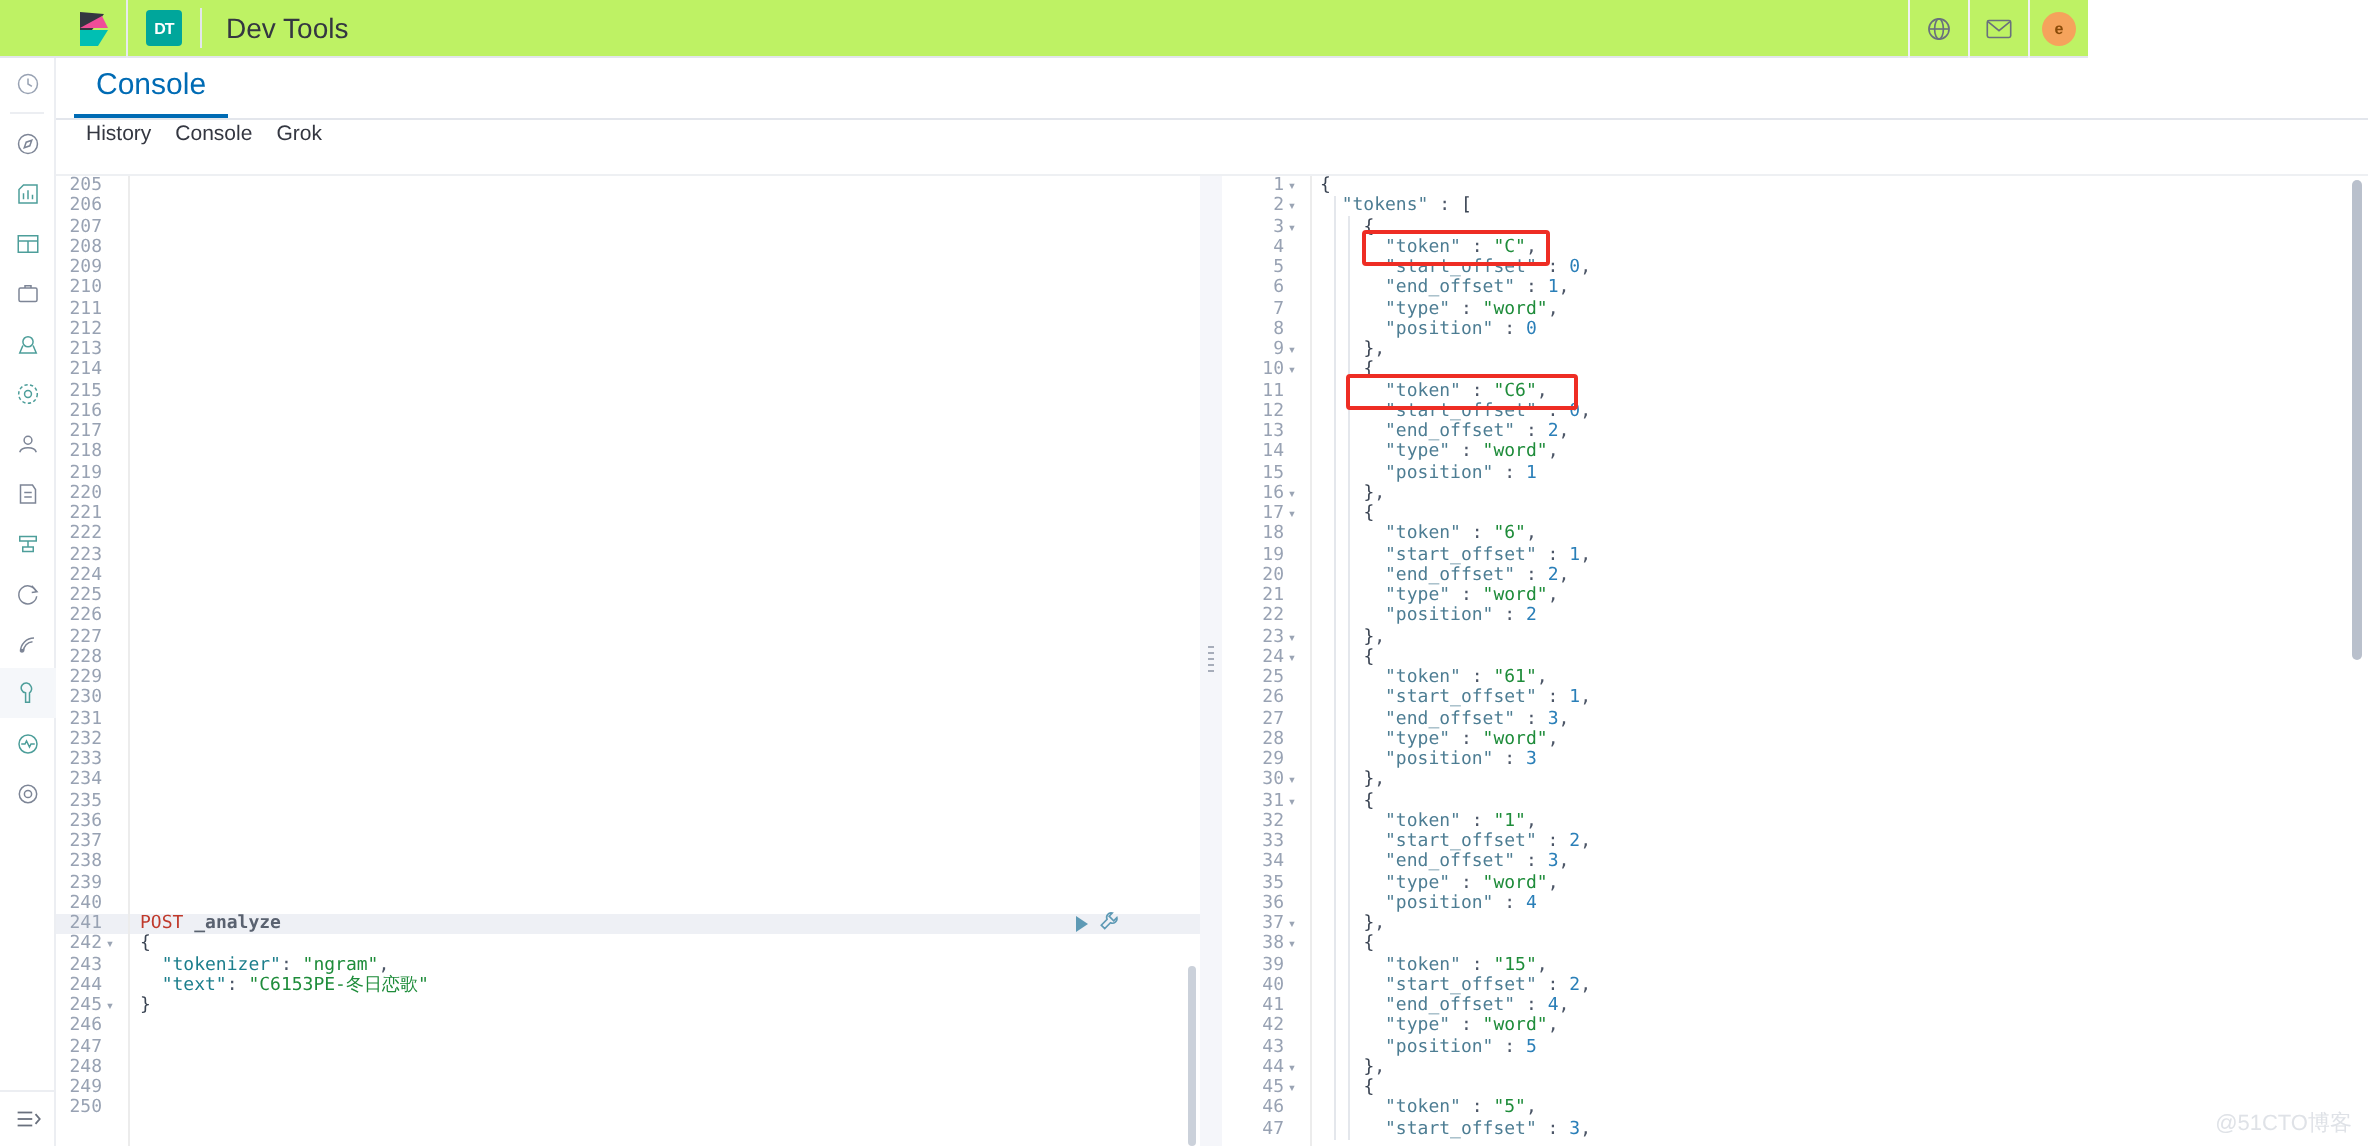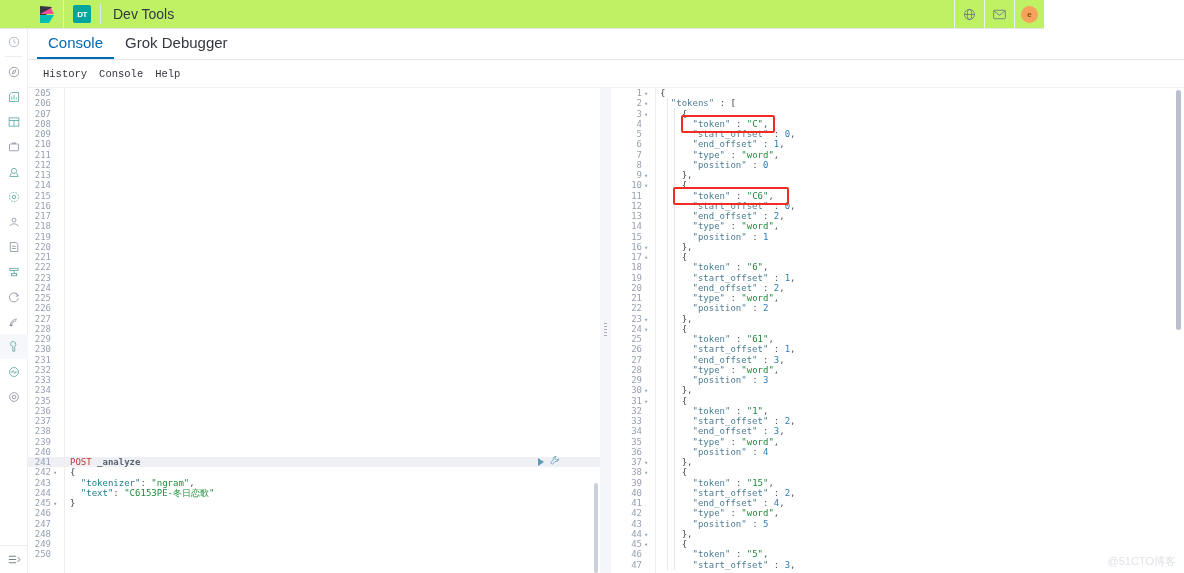--- a/index.html
+++ b/index.html
@@ -113,24 +113,23 @@
   .tab.active:after {
     content: ""; position: absolute; left: 0; right: 0; bottom: 0;
     height: 2px; background: #006bb4;
   }
 
   
   .submenu {
     position: absolute; top: 61px; left: 28px;
     width: 1156px; height: 27px;
     background: #fff;
-    display: flex; align-items: center;
+    display: flex; 
     padding-left: 9px;
     border-bottom: 1px solid #eef0f3;
-    font-family: Liberation Mono, monospace;
   }
   .submenu-item {
     font-size: 10.5px;
     color: #343741;
     padding: 0 6px;
   }
 
   
   .console {
     position: absolute; top: 88px; left: 28px;
@@ -390,27 +389,26 @@
         <line x1="1" y1="2" x2="10" y2="2"></line>
           <line x1="1" y1="6" x2="10" y2="6"></line>
           <line x1="1" y1="10" x2="10" y2="10"></line>
         <path d="M12 3 L14.6 6 L12 9" fill="none"></path>
       </svg>
     </div>
   </div>
 
   <div class="tabbar">
     <div class="tab active">Console</div>
-    <div class="tab">Grok Debugger</div>
   </div>
 
   <div class="submenu">
     <div class="submenu-item">History</div>
     <div class="submenu-item">Console</div>
-    <div class="submenu-item">Help</div>
+    <div class="submenu-item">Grok</div>
   </div>
 
   <div class="console">
 
     <div class="editor-pane">
       <div class="codewrap">
         <div id="edit-hl" class="hl-row" style="display: block; top: 369px; background: rgb(238, 240, 245);"></div>
         <div class="gutter" id="edit-gutter">
             <div class="gline">205<span class="fold"></span></div>
             <div class="gline">206<span class="fold"></span></div>

